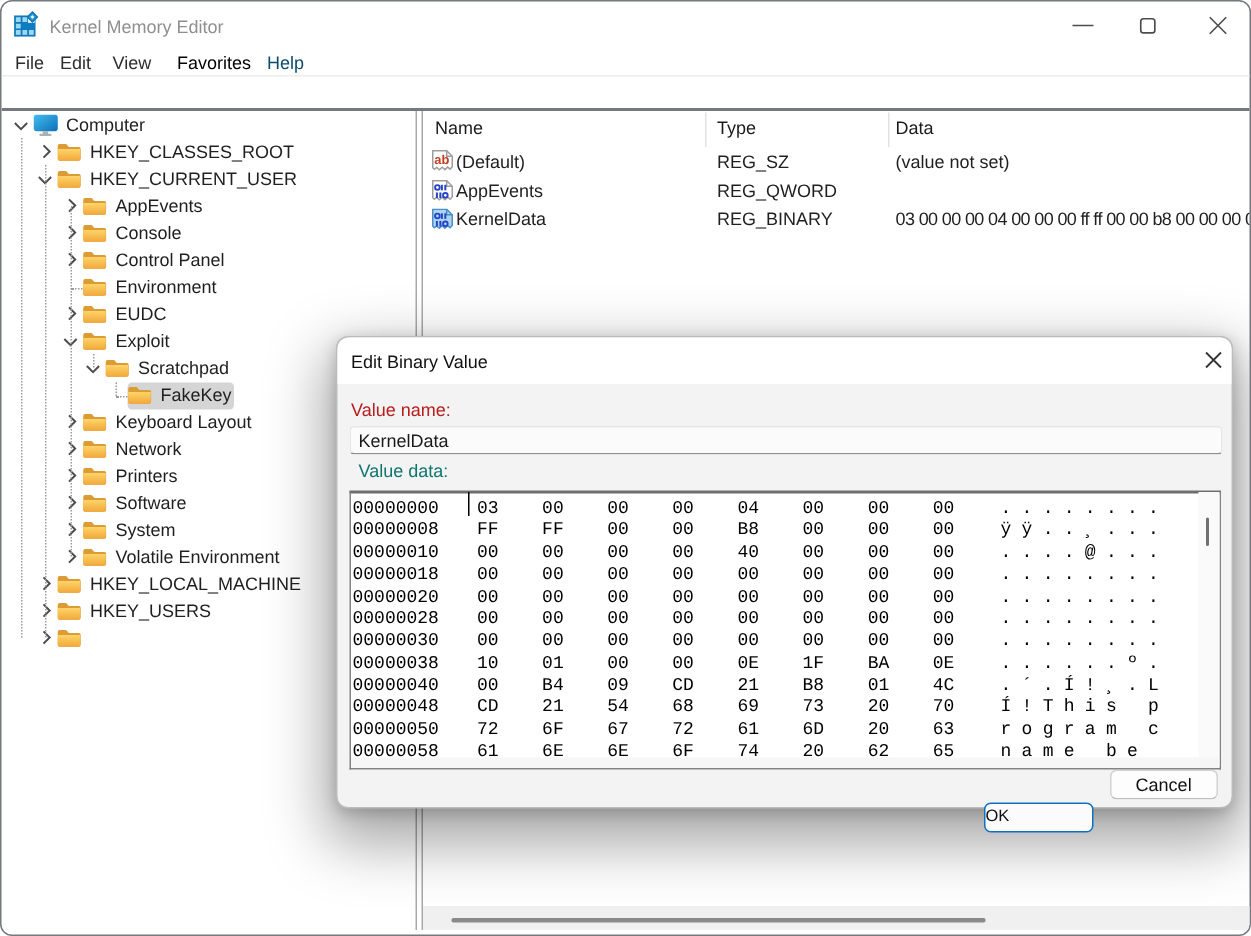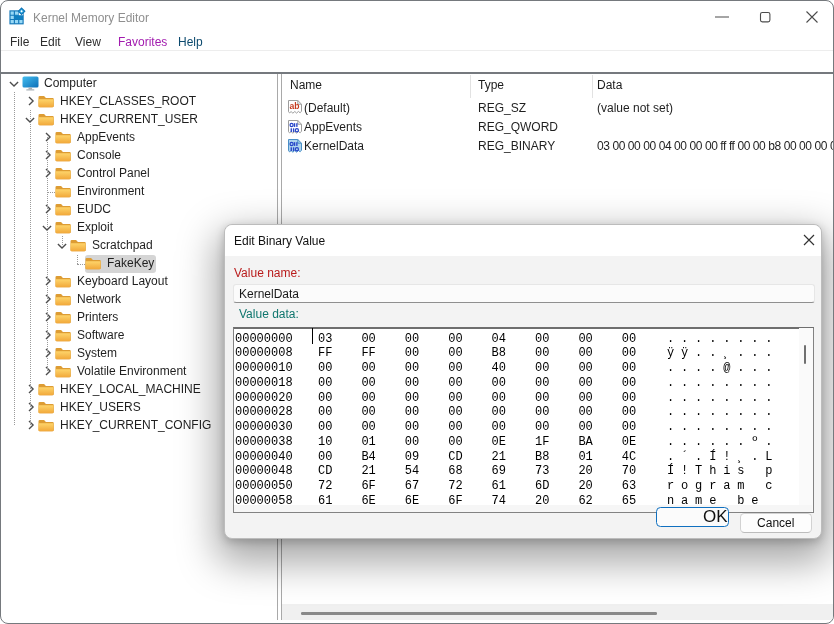--- a/index.html
+++ b/index.html
@@ -38,21 +38,21 @@
 <svg style="position:absolute;left:705px;top:6px" width="120" height="20" viewBox="0 0 120 20">
 <path d="M9,10 H23" stroke="#4c4c4c" stroke-width="1.1"></path>
 <rect x="54.5" y="5.5" width="9.4" height="9.4" rx="1.8" fill="none" stroke="#4c4c4c" stroke-width="1.1"></rect>
 <path d="M100.5,4.5 L111.5,15.5 M111.5,4.5 L100.5,15.5" stroke="#4c4c4c" stroke-width="1.1"></path>
 </svg>
 
 
 <div class="t" style="left:9px;top:34px;color:#2d2d2d">File</div>
 <div class="t" style="left:39px;top:34px;color:#2d2d2d">Edit</div>
 <div class="t" style="left:74px;top:34px;color:#2d2d2d">View</div>
-<div class="t" style="left:117px;top:34px;color:#a21caf">Favorites</div>
+<div class="t" style="left:117px;top:34px;color:#000000">Favorites</div>
 <div class="t" style="left:177px;top:34px;color:#0c4a6e">Help</div>
 
 
 <div style="position:absolute;left:0;top:48.5px;width:834px;height:1px;background:#ededed"></div>
 <div style="position:absolute;left:0;top:70.5px;width:834px;height:2px;background:#75797e"></div>
 
 
 <div style="position:absolute;left:276px;top:72.5px;width:1px;height:546px;background:#a9a9a9"></div>
 <div style="position:absolute;left:280px;top:72.5px;width:1px;height:546px;background:#a9a9a9"></div>
 
@@ -207,21 +207,20 @@
 <path d="M0.5,4.3 h15 v6.6 a1.3,1.3 0 0 1 -1.3,1.3 h-12.4 a1.3,1.3 0 0 1 -1.3,-1.3 z" fill="url(#fg)"></path>
 </svg>
 <div class="t" style="left:59px;top:399px">HKEY_USERS</div>
 <svg style="position:absolute;left:26.6px;top:419.4px" width="7" height="10" viewBox="0 0 7 10">
       <path d="M1,0.9 L5.1,5 L1,9.1" fill="none" stroke="#4d4d4d" stroke-width="1.35"></path>
     </svg>
 <svg style="position:absolute;left:37px;top:418px" width="16" height="13" viewBox="0 0 16 13">
 <path d="M0.5,2.3 a1.3,1.3 0 0 1 1.3,-1.3 h4.3 l1.8,2 h6.6 a1.3,1.3 0 0 1 1.3,1.3 v6.6 a1.3,1.3 0 0 1 -1.3,1.3 h-12.7 a1.3,1.3 0 0 1 -1.3,-1.3 z" fill="#dd9c33"></path>
 <path d="M0.5,4.3 h15 v6.6 a1.3,1.3 0 0 1 -1.3,1.3 h-12.4 a1.3,1.3 0 0 1 -1.3,-1.3 z" fill="url(#fg)"></path>
 </svg>
-<div class="t" style="left:59px;top:417px">HKEY_CURRENT_CONFIG</div>
 <div style="position:absolute;left:13px;top:91px;width:0;height:333px;border-left:1px dotted #9a9a9a"></div>
 <div style="position:absolute;left:29px;top:109px;width:0;height:315px;border-left:1px dotted #9a9a9a"></div>
 <div style="position:absolute;left:46px;top:136px;width:0;height:234px;border-left:1px dotted #9a9a9a"></div>
 <div style="position:absolute;left:61px;top:235px;width:0;height:9px;border-left:1px dotted #9a9a9a"></div>
 <div style="position:absolute;left:76px;top:254px;width:0;height:9px;border-left:1px dotted #9a9a9a"></div>
 <div style="position:absolute;left:46px;top:191px;width:8px;height:0;border-top:1px dotted #9a9a9a"></div>
 <div style="position:absolute;left:76px;top:263px;width:8px;height:0;border-top:1px dotted #9a9a9a"></div>
 
 
 <div class="t" style="left:289px;top:77px;color:#1b1b1b">Name</div>
@@ -296,14 +295,14 @@
 <div class="hr" style="top:448.7px"><span class="ha">00000040</span><span class="hb">00 B4 09 CD 21 B8 01 4C</span><span class="hc">.´.Í!¸.L</span></div>
 <div class="hr" style="top:463.4px"><span class="ha">00000048</span><span class="hb">CD 21 54 68 69 73 20 70</span><span class="hc">Í!This p</span></div>
 <div class="hr" style="top:478.2px"><span class="ha">00000050</span><span class="hb">72 6F 67 72 61 6D 20 63</span><span class="hc">rogram c</span></div>
 <div class="hr" style="top:492.9px"><span class="ha">00000058</span><span class="hb">61 6E 6E 6F 74 20 62 65</span><span class="hc">name be</span></div>
 <div style="position:absolute;left:310.5px;top:327.3px;width:1px;height:15.7px;background:#000"></div>
 <div style="position:absolute;left:798px;top:327px;width:13.5px;height:183px;background:#fafafa"></div>
 <div style="position:absolute;left:233px;top:504px;width:578px;height:6.5px;background:#f6f6f6"></div>
 <div style="position:absolute;left:802.5px;top:344px;width:2.5px;height:19px;background:#707070;border-radius:1.2px"></div>
 
 
-<div style="position:absolute;left:655px;top:506px;width:72.5px;height:20px;background:#fbfbfb;border:1.4px solid #1070c0;border-radius:4.5px;font-size:17px;color:#111;text-align:right;line-height:17.5px">OK</div>
+<div style="position:absolute;left:655px;top:534px;width:72.5px;height:20px;background:#fbfbfb;border:1.4px solid #1070c0;border-radius:4.5px;font-size:11px;color:#111;text-align:left;line-height:17.5px">OK</div>
 <div style="position:absolute;left:738.5px;top:511.8px;width:72.5px;height:20px;background:#fdfdfd;border:1px solid #d2d2d2;border-bottom-color:#bdbdbd;border-radius:4.5px;font-size:12px;color:#111;text-align:center;line-height:18.5px">Cancel</div>
 </div>
 </body></html>

